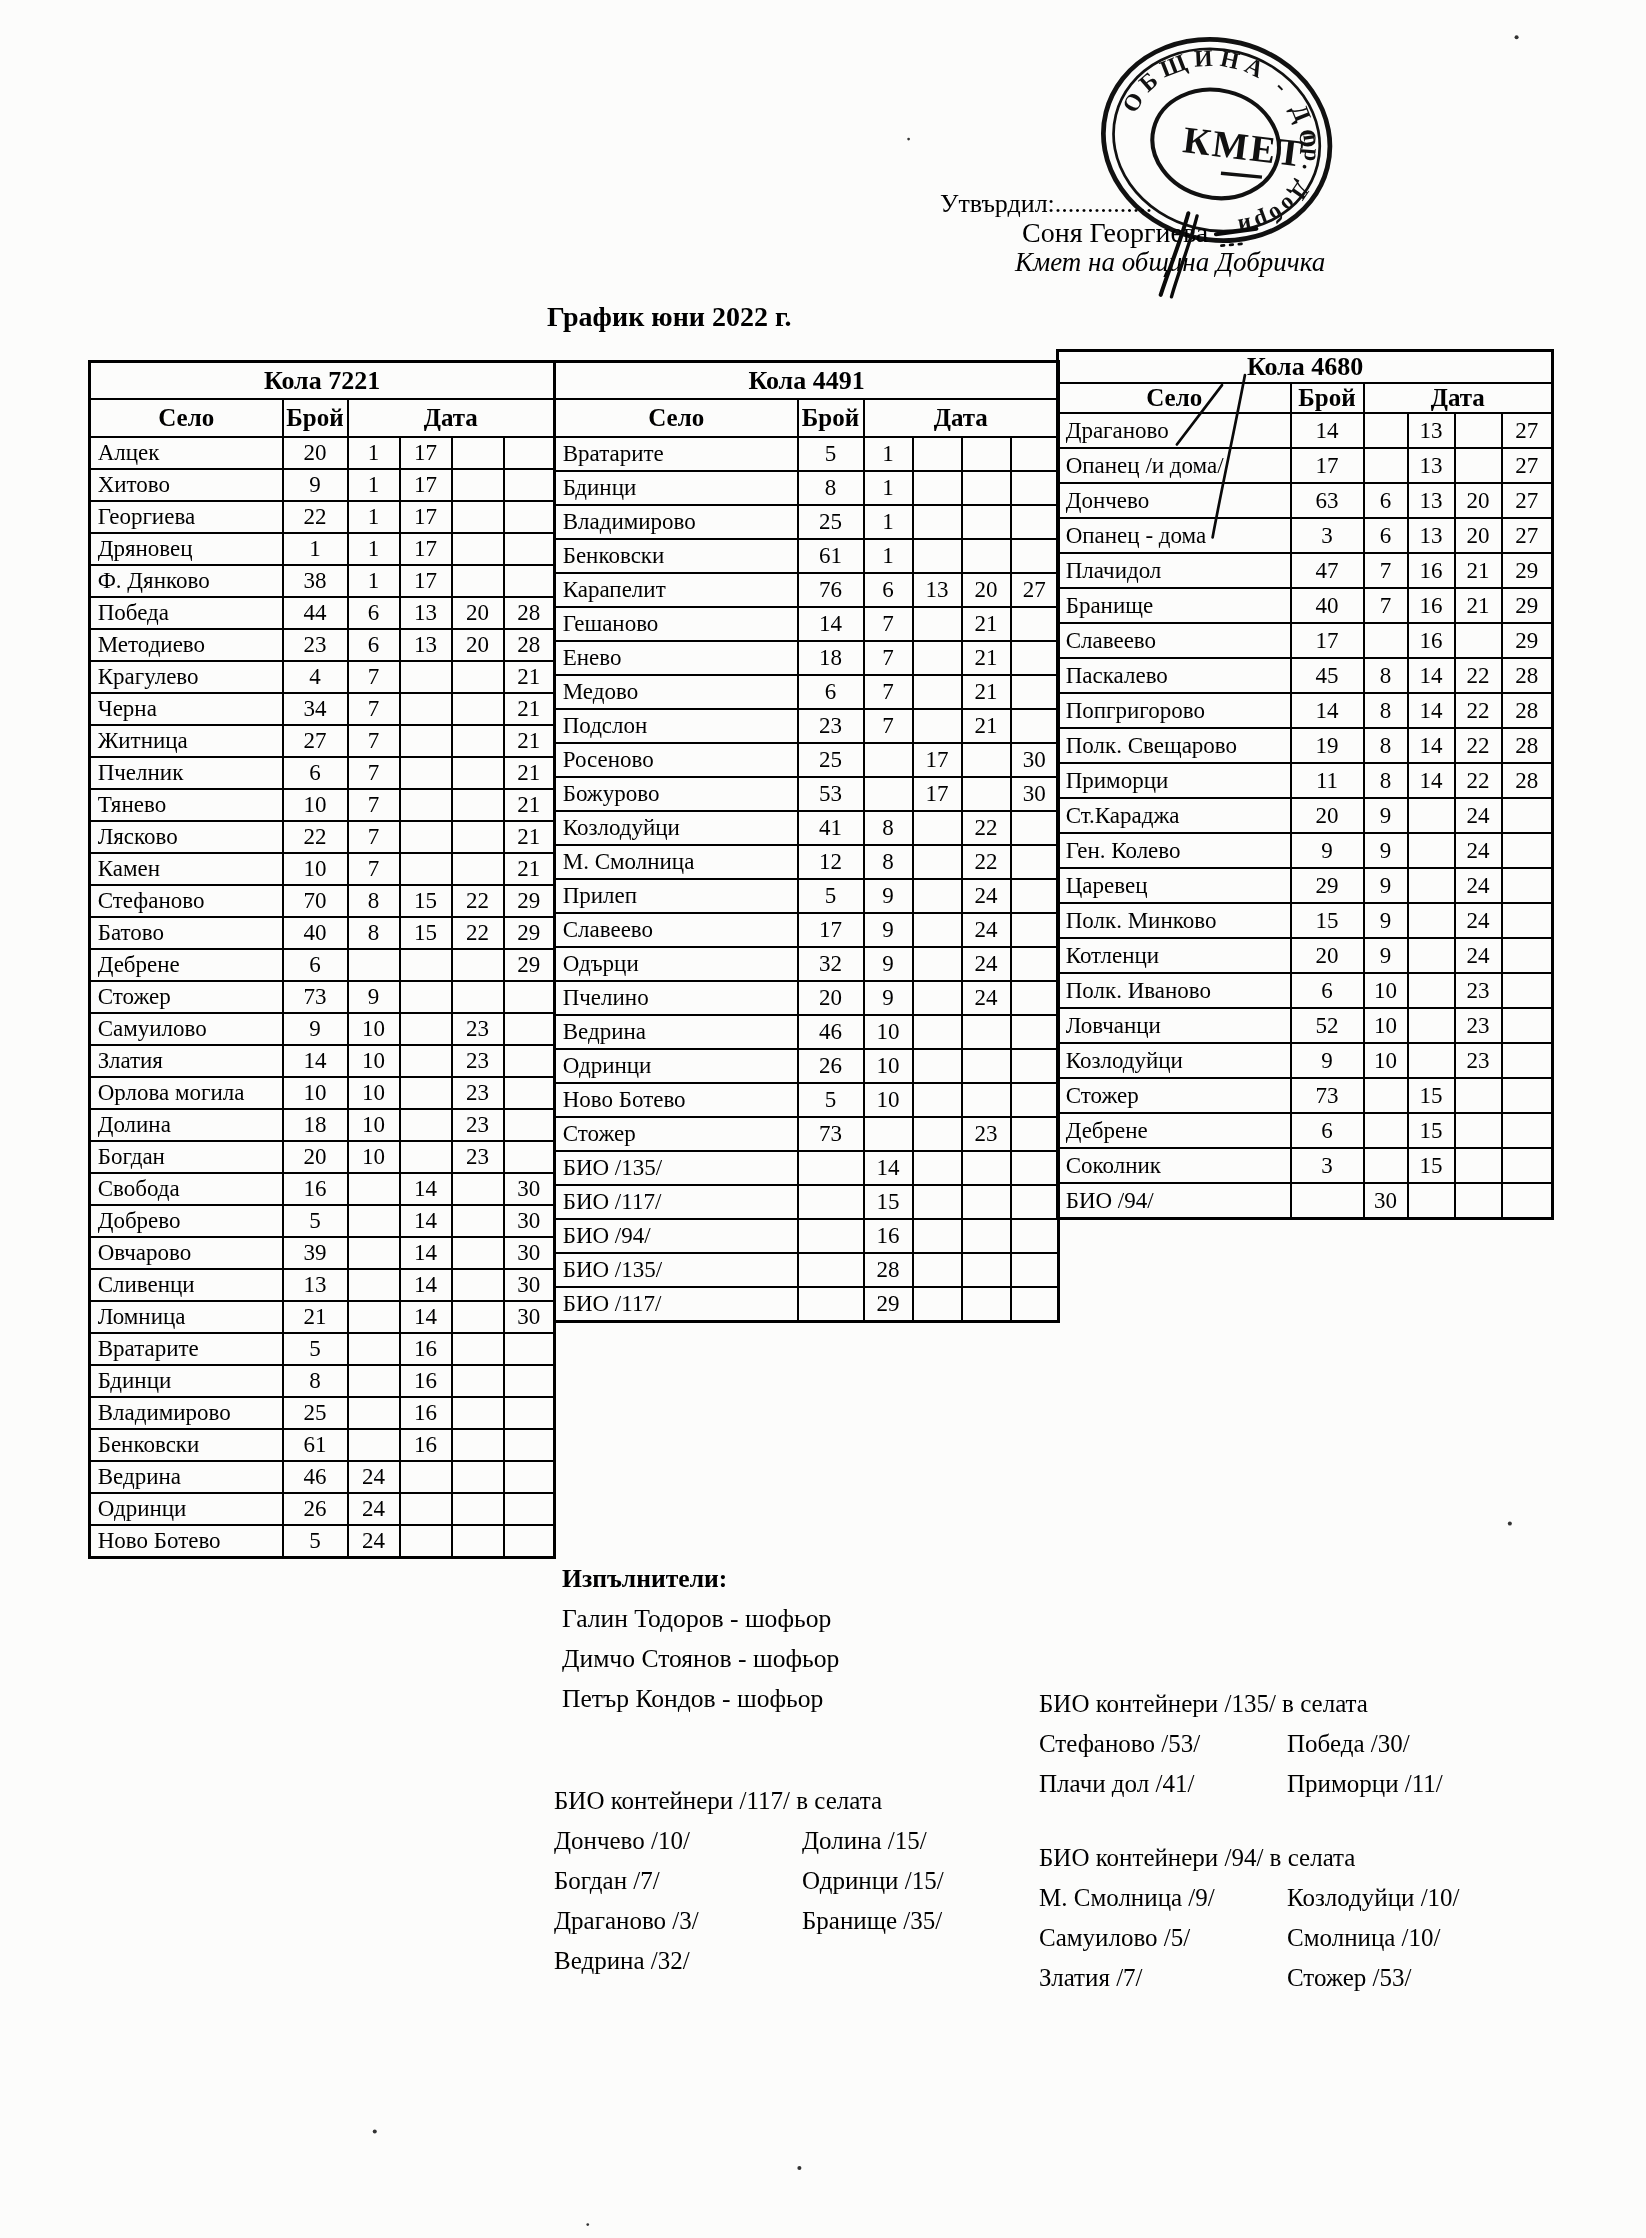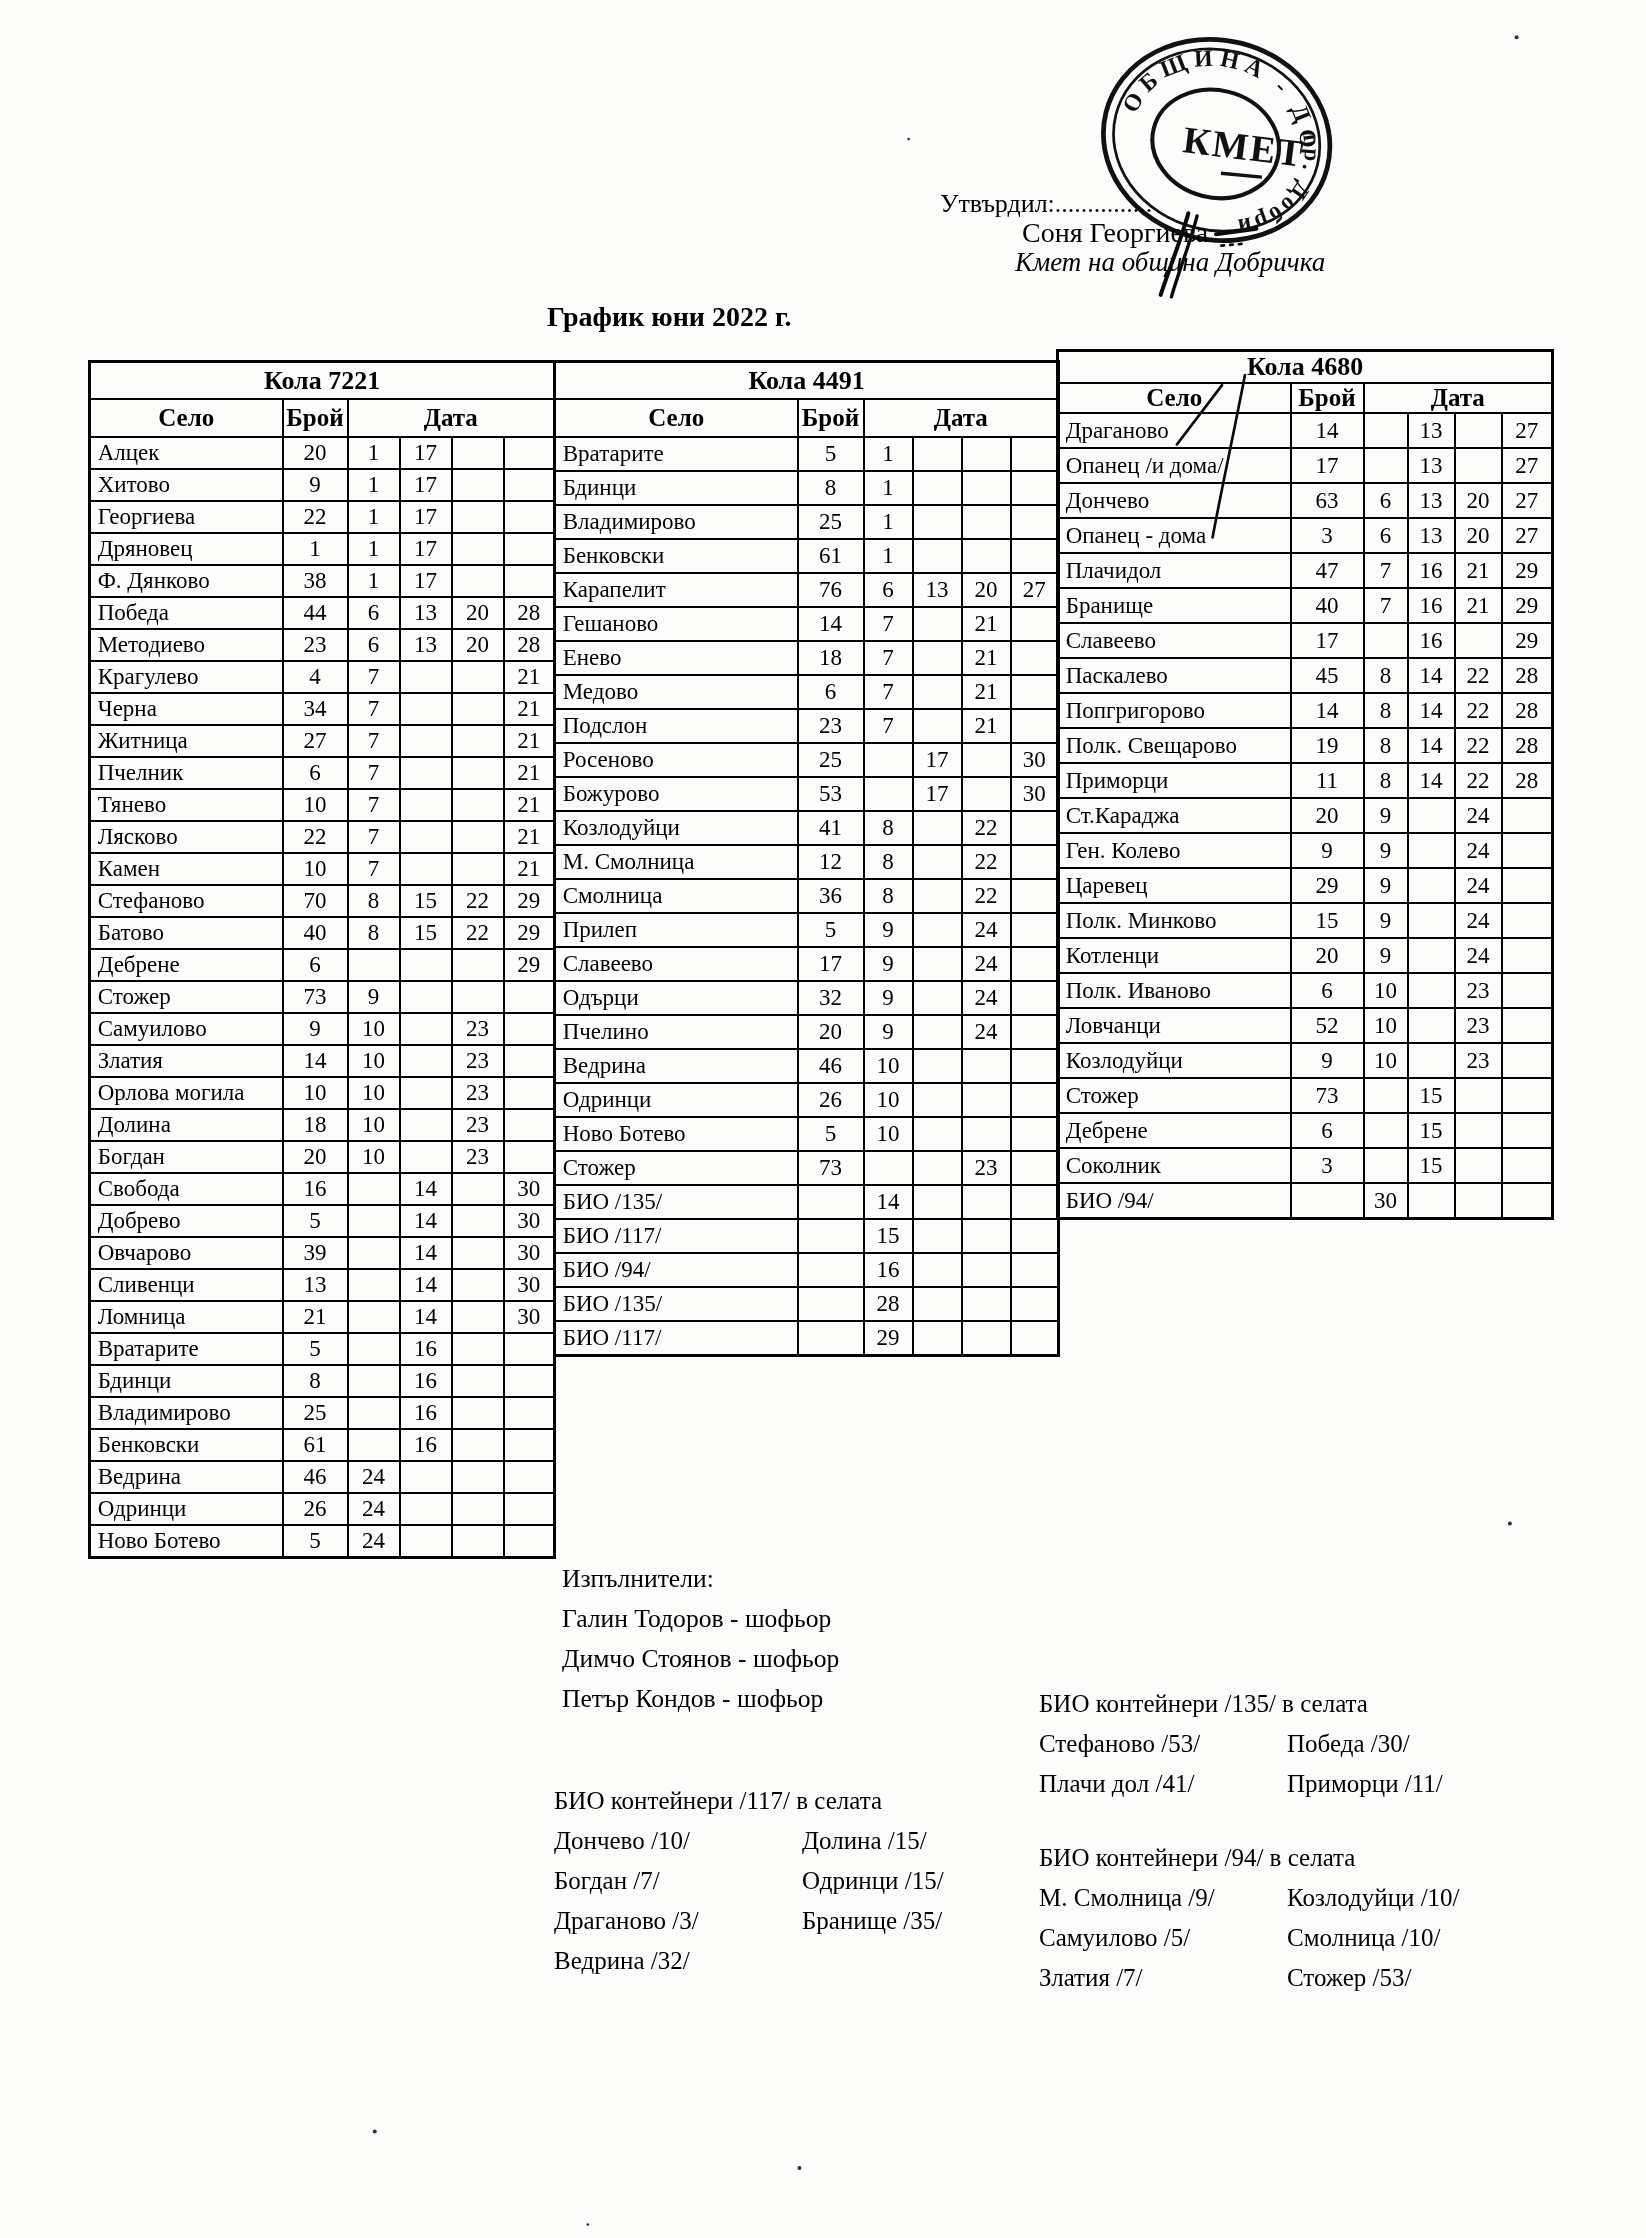--- a/index.html
+++ b/index.html
@@ -22,21 +22,21 @@
   .tbl th.kola{font-size:26px;font-weight:bold;height:35px;text-align:center;}
   .tbl th.colhead{font-size:25px;font-weight:bold;height:36px;text-align:center;}
   .tbl td{font-size:23px;text-align:center;}
   .tbl td.vil{text-align:left;padding-left:6.7px;}
   .t1{left:80px;top:360px;}  .t1 table{width:465px;}  .t1 td{height:30px;}
   .t2{left:545px;top:360px;}  .t2 table{width:503px;}  .t2 td{height:32px;}
   .t3{left:1048px;top:349px;} .t3 table{width:496px;}  .t3 td{height:33px;}
   .t3 th.kola{height:25.6px;} .t3 th.colhead{height:25.6px;}
   
   .executors{position:absolute;left:562px;top:1559px;font-size:25.6px;line-height:40px;}
-  .exec-title{font-size:25.6px;}
+  .exec-title{font-size:25.6px;font-weight:bold;}
   
   .bio{position:absolute;font-size:25px;line-height:40px;}
   .bio-row{display:flex;align-items:flex-end;}
   .bio-row span:first-child{width:248px;flex:0 0 auto;}
   .b135{left:1039px;top:1684px;}
   .b117{left:554px;top:1781px;}
   .b94{left:1039px;top:1838px;}
   
   .marks{position:absolute;left:0;top:0;width:1646px;height:2239px;pointer-events:none;}
 </style>
@@ -487,28 +487,20 @@
             <td class="vil">Козлодуйци</td>
             <td>41</td>
             <td>8</td>
             <td></td>
             <td>22</td>
             <td></td>
           </tr>
           <tr>
             <td class="vil">М. Смолница</td>
             <td>12</td>
-            <td>8</td>
-            <td></td>
-            <td>22</td>
-            <td></td>
-          </tr>
-          <tr>
-            <td class="vil">Смолница</td>
-            <td>36</td>
             <td>8</td>
             <td></td>
             <td>22</td>
             <td></td>
           </tr>
           <tr>
             <td class="vil">Прилеп</td>
             <td>5</td>
             <td>9</td>
             <td></td>

